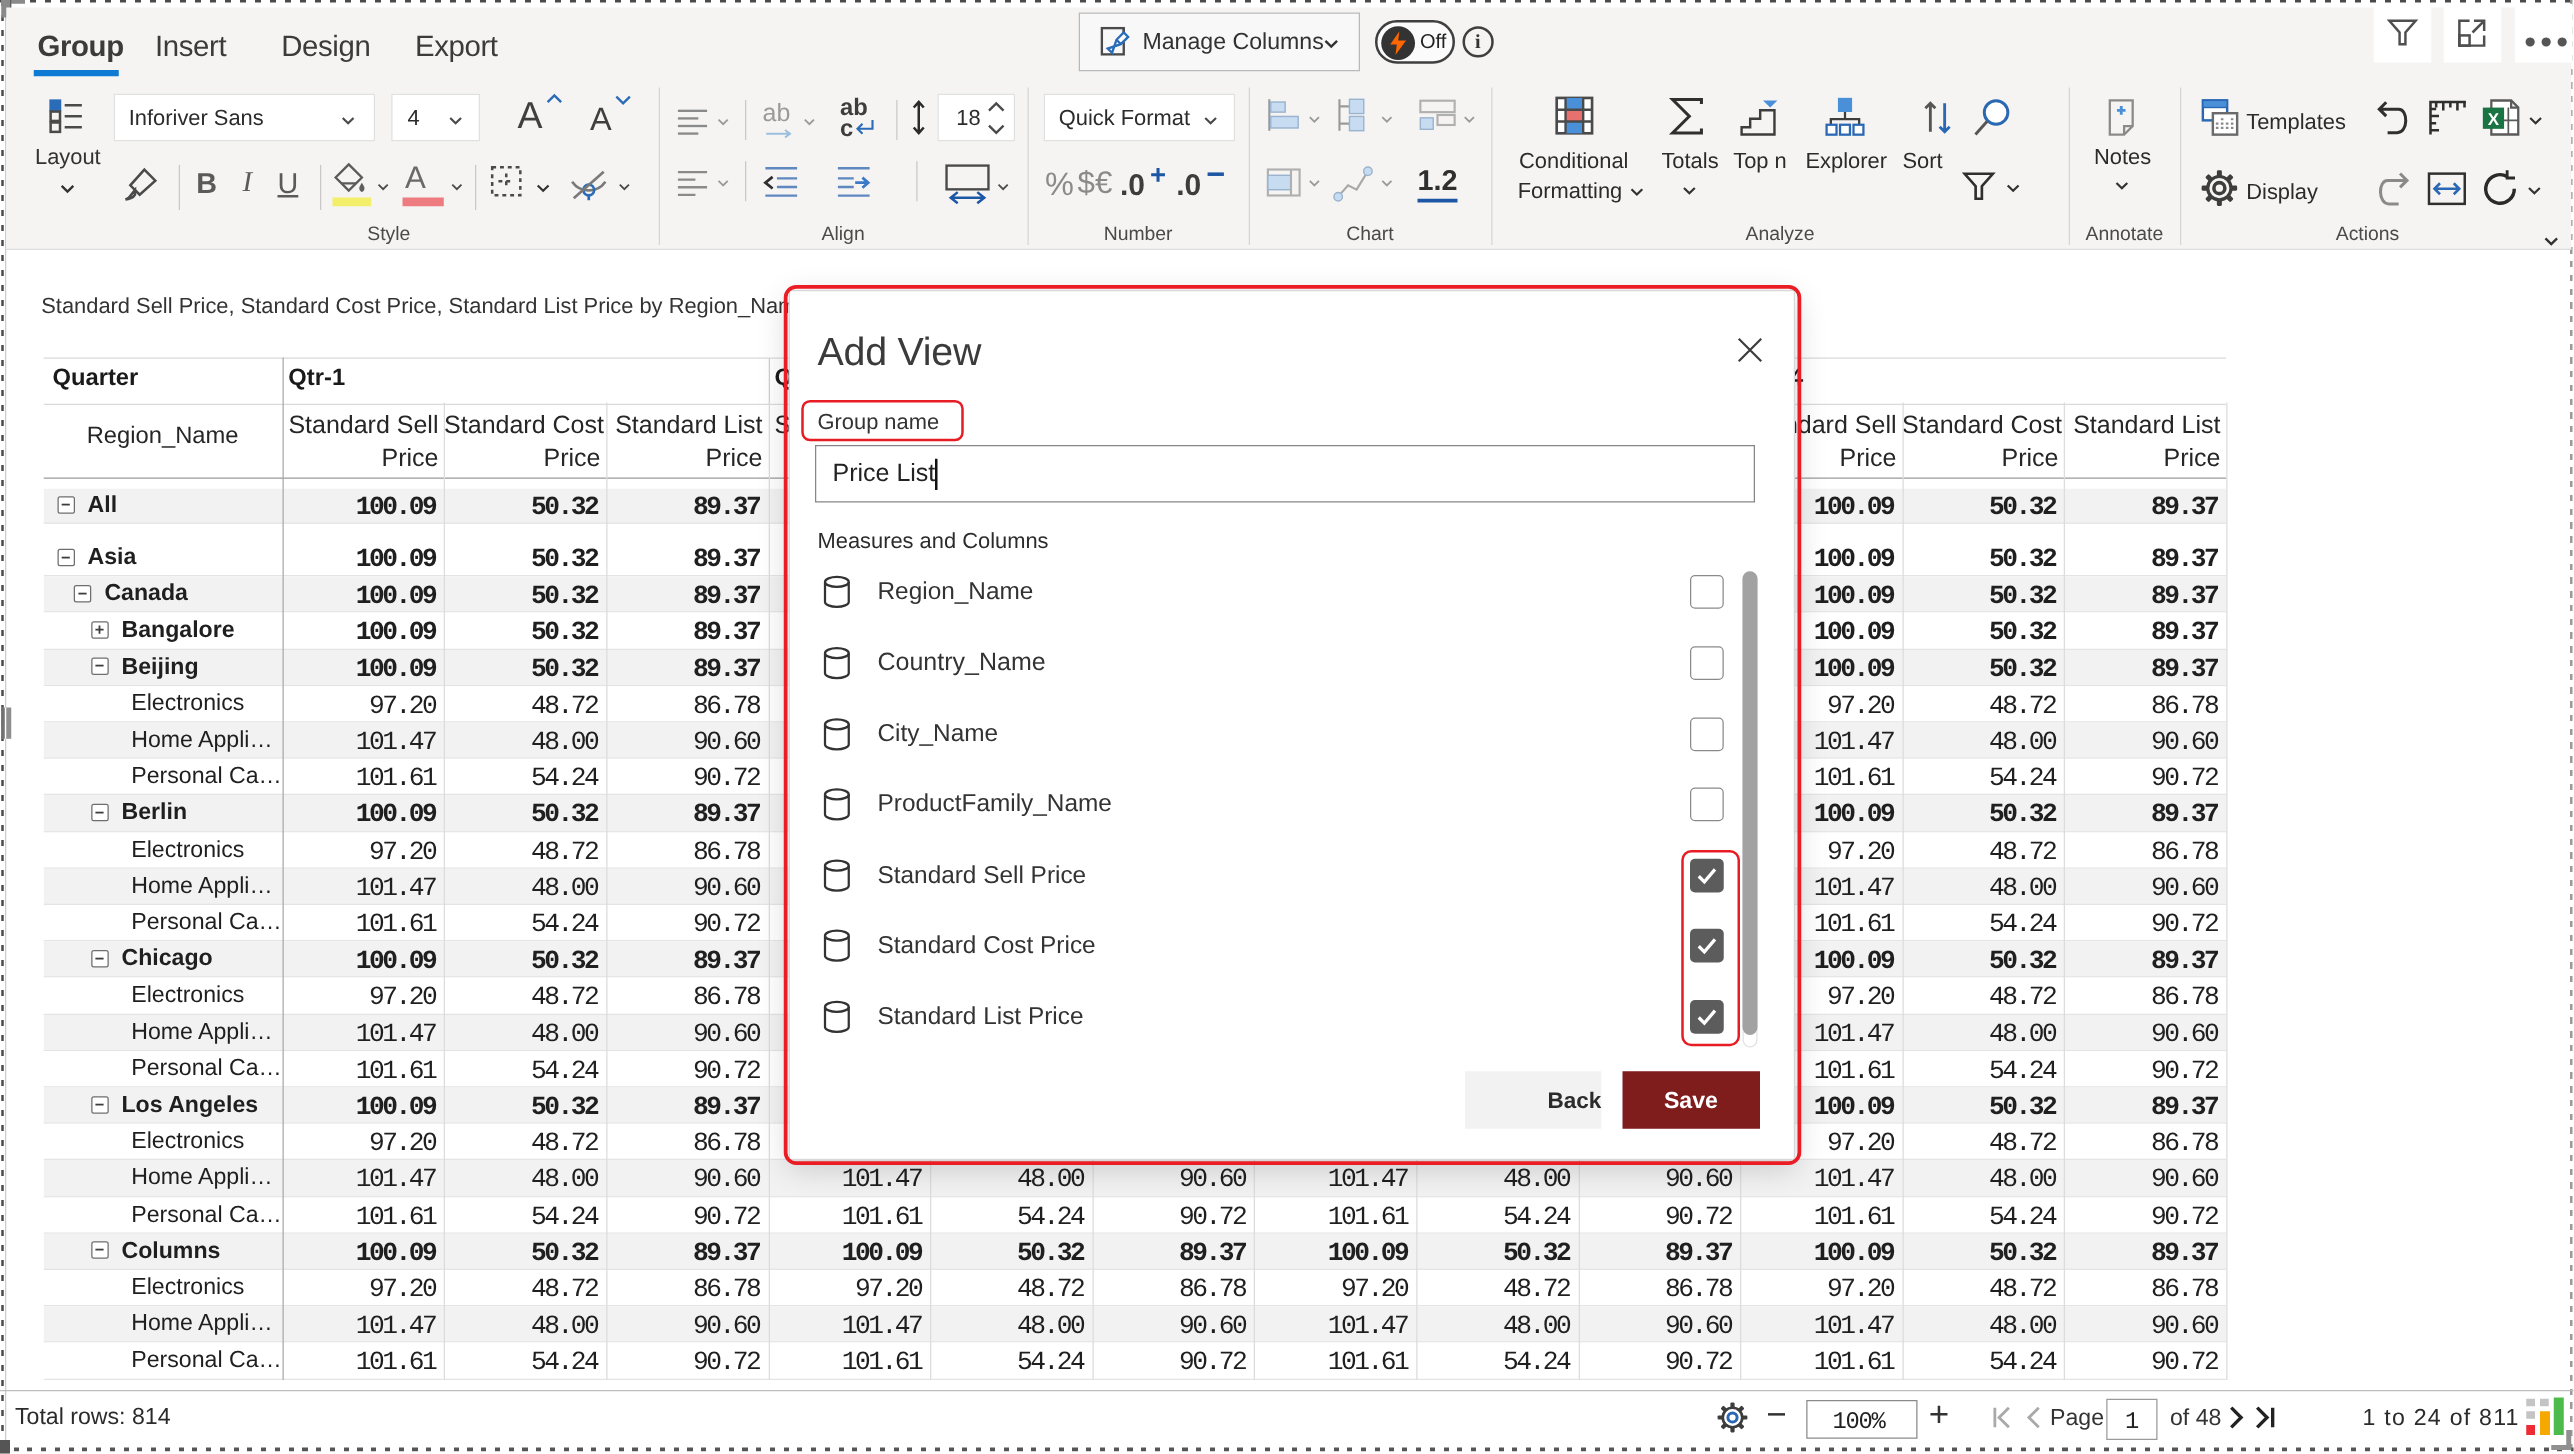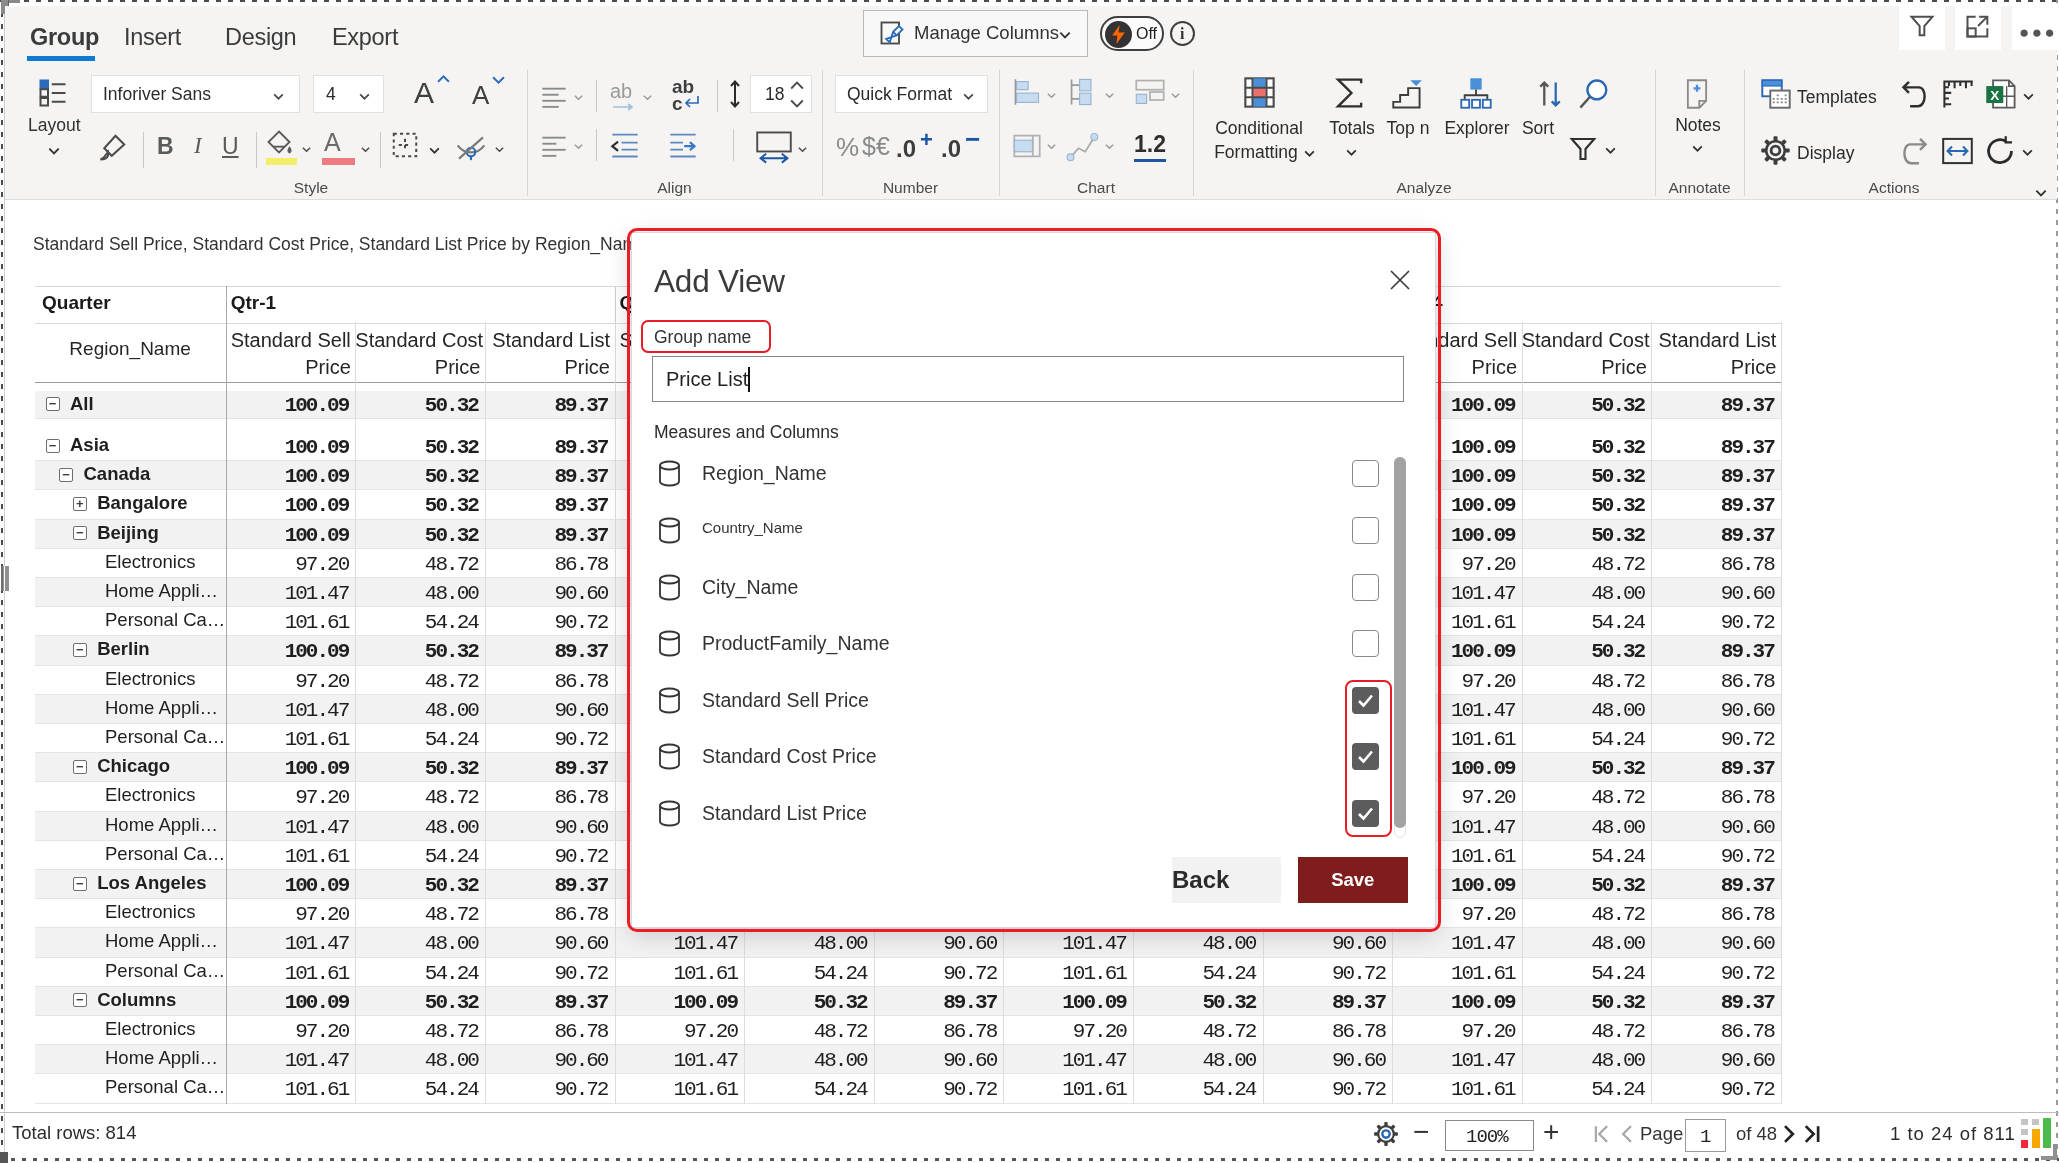--- a/index.html
+++ b/index.html
@@ -644,21 +644,21 @@
 <svg class="ab" style="left:658px;top:460.0px" width="23" height="27" viewBox="0 0 23 27" fill="none" stroke="#333" stroke-width="1.8">
         <ellipse cx="11.5" cy="5.5" rx="9.5" ry="4"></ellipse>
         <path d="M2 5.5 V21.5 C2 23.7 6.3 25.5 11.5 25.5 C16.7 25.5 21 23.7 21 21.5 V5.5"></path>
       </svg>
 <div style="position:absolute;left:702px;top:462.0px;font-size:19.5px;color:#333">Region_Name</div>
 <div style="position:absolute;left:1352px;top:460.0px;width:27px;height:27px;border:1.6px solid #8a8a8a;border-radius:4px;background:#fff"></div>
 <svg class="ab" style="left:658px;top:516.5px" width="23" height="27" viewBox="0 0 23 27" fill="none" stroke="#333" stroke-width="1.8">
         <ellipse cx="11.5" cy="5.5" rx="9.5" ry="4"></ellipse>
         <path d="M2 5.5 V21.5 C2 23.7 6.3 25.5 11.5 25.5 C16.7 25.5 21 23.7 21 21.5 V5.5"></path>
       </svg>
-<div style="position:absolute;left:702px;top:518.5px;font-size:15px;color:#333">Country_Name</div>
+<div style="position:absolute;left:702px;top:518.5px;font-size:20px;color:#333">Country_Name</div>
 <div style="position:absolute;left:1352px;top:516.5px;width:27px;height:27px;border:1.6px solid #8a8a8a;border-radius:4px;background:#fff"></div>
 <svg class="ab" style="left:658px;top:573.5px" width="23" height="27" viewBox="0 0 23 27" fill="none" stroke="#333" stroke-width="1.8">
         <ellipse cx="11.5" cy="5.5" rx="9.5" ry="4"></ellipse>
         <path d="M2 5.5 V21.5 C2 23.7 6.3 25.5 11.5 25.5 C16.7 25.5 21 23.7 21 21.5 V5.5"></path>
       </svg>
 <div style="position:absolute;left:702px;top:575.5px;font-size:19.5px;color:#333">City_Name</div>
 <div style="position:absolute;left:1352px;top:573.5px;width:27px;height:27px;border:1.6px solid #8a8a8a;border-radius:4px;background:#fff"></div>
 <svg class="ab" style="left:658px;top:630.0px" width="23" height="27" viewBox="0 0 23 27" fill="none" stroke="#333" stroke-width="1.8">
         <ellipse cx="11.5" cy="5.5" rx="9.5" ry="4"></ellipse>
         <path d="M2 5.5 V21.5 C2 23.7 6.3 25.5 11.5 25.5 C16.7 25.5 21 23.7 21 21.5 V5.5"></path>
@@ -688,15 +688,15 @@
         <path d="M2 5.5 V21.5 C2 23.7 6.3 25.5 11.5 25.5 C16.7 25.5 21 23.7 21 21.5 V5.5"></path>
       </svg>
 <div style="position:absolute;left:702px;top:801.5px;font-size:19.5px;color:#333">Standard List Price</div>
 <div style="position:absolute;left:1352px;top:799.5px;width:27px;height:27px;background:#5c5c5c;border-radius:4px"></div>
 <svg class="ab" style="left:1356px;top:803.5px" width="19" height="19" viewBox="0 0 19 19" fill="none" stroke="#fff" stroke-width="2.6">
         <path d="M3 10 L7.5 14.5 L16 4.5"></path>
       </svg>
 <div style="position:absolute;left:1393.5px;top:457px;width:12.5px;height:381px;background:#fff;border:1px solid #e2e2e2;border-radius:7px"></div>
 <div style="position:absolute;left:1393.5px;top:457px;width:12.5px;height:371px;background:#a2a2a2;border-radius:7px"></div>
 <div style="position:absolute;left:1345px;top:679.5px;width:47px;height:157px;border:2.5px solid #e81c24;border-radius:8px"></div>
-<div style="position:absolute;left:1172px;top:857px;width:109px;height:46px;background:#f2f2f2;text-align:left;line-height:46px;font-size:24px;font-weight:600;color:#2b2b2b">Back</div>
+<div style="position:absolute;left:1172px;top:857px;width:109px;height:46px;background:#f2f2f2;text-align:right;line-height:46px;font-size:18px;font-weight:600;color:#2b2b2b">Back</div>
 <div style="position:absolute;left:1297.5px;top:857px;width:110.5px;height:46px;background:#7f1d1d;text-align:center;line-height:46px;font-size:18.5px;font-weight:700;color:#fff">Save</div>
 </div>
   </div>
 </body></html>

